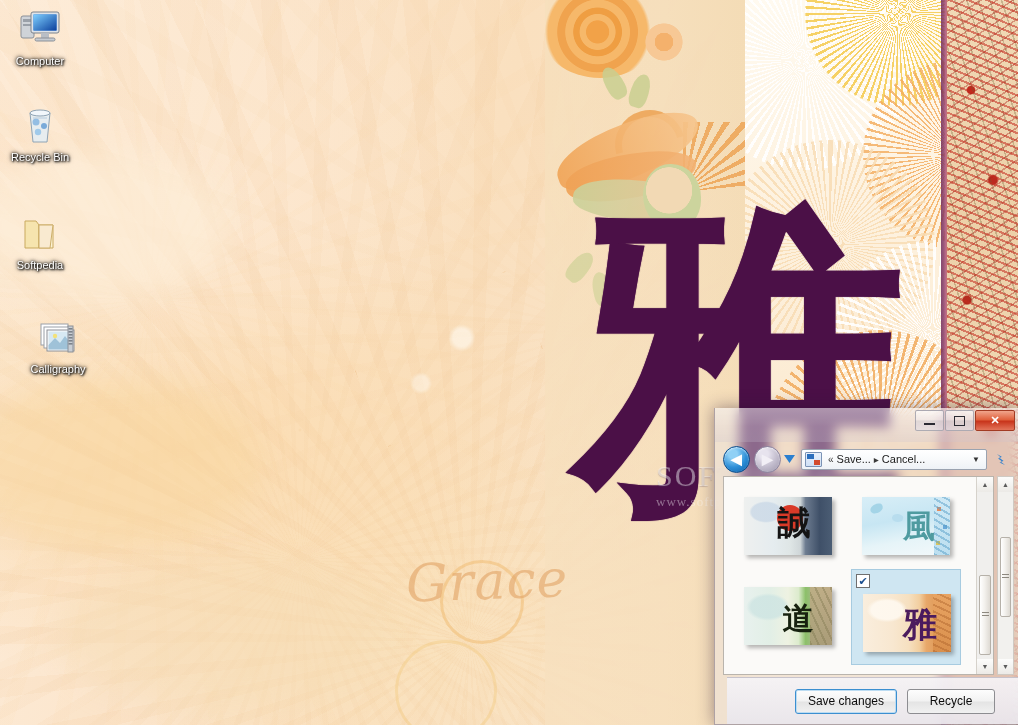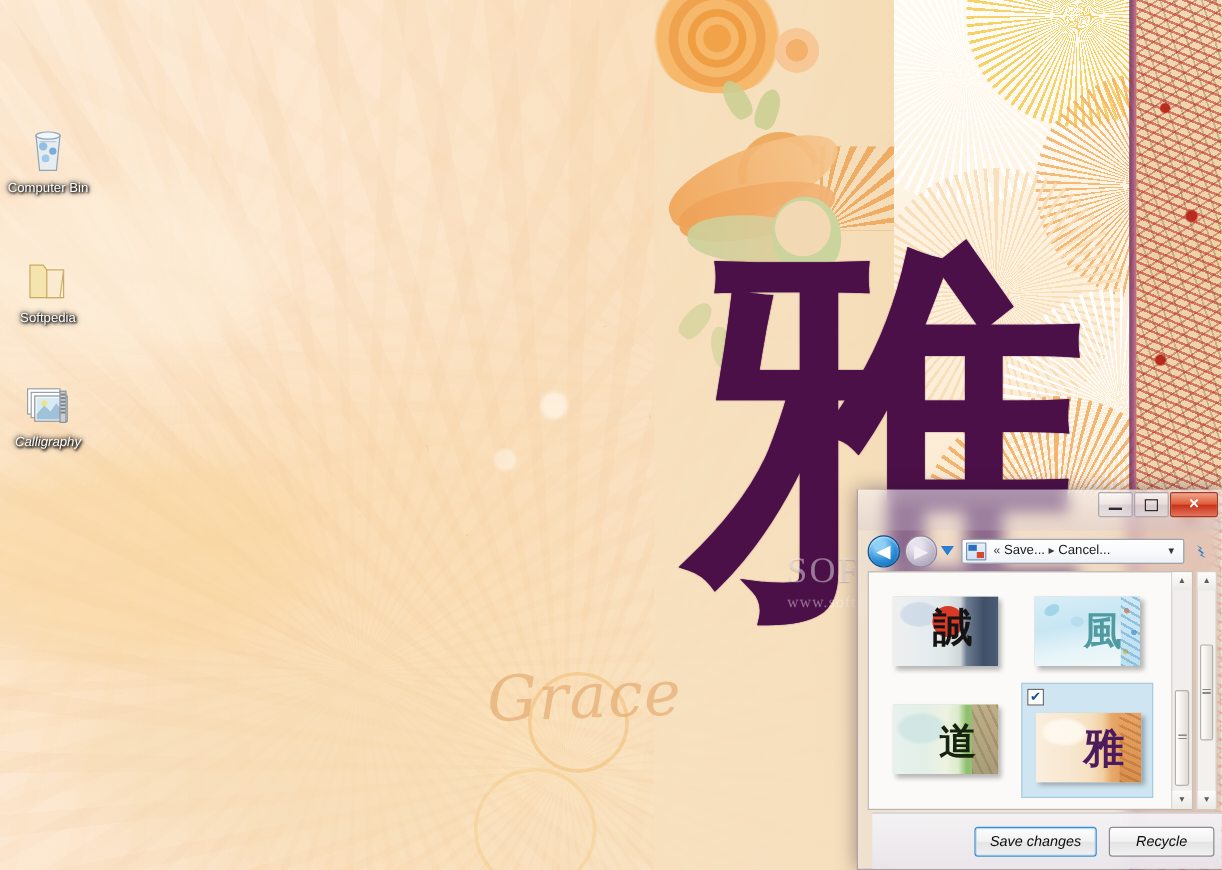--- a/index.html
+++ b/index.html
@@ -366,21 +366,21 @@
     position:absolute;right:4px;top:68px;bottom:49px;width:17px;
     background:#f2f1ee;border:1px solid #cfcac3;box-sizing:border-box;
   }
 
   
   .win-footer{
     position:absolute;left:12px;right:0;bottom:0;height:47px;
     background:linear-gradient(180deg,rgba(244,242,246,.92),rgba(232,229,236,.92));
     border-top:1px solid rgba(190,186,196,.8);
     display:flex;align-items:center;justify-content:flex-end;
-    padding-right:6px;gap:10px;box-sizing:border-box;font-style:italic;
+    padding-right:23px;gap:10px;box-sizing:border-box;
   }
   .dlgbtn{
     min-width:88px;height:25px;padding:0 12px;
     border:1px solid #8d8d91;border-radius:3px;
     background:linear-gradient(180deg,#fdfdfd 0%,#f2f2f2 48%,#e4e4e4 52%,#f1f1f1 100%);
     font-size:12px;color:#0b0b0b;cursor:pointer;
     display:flex;align-items:center;justify-content:center;
     box-sizing:border-box;
   }
   .dlgbtn.default{
@@ -443,48 +443,69 @@
     <div class="sunburst sb6"></div>
     <div class="sunburst sb7"></div>
   </div>
 
   <div class="wp-brocade-edge"></div>
   <div class="wp-brocade"></div>
 
   <div class="wp-grace">Grace</div>
   <div class="kanji">雅</div>
 
+  <div class="icon" style="left:2px;top:8px;">
+    <span class="glyph">
+      <svg width="46" height="44" viewBox="0 0 46 44">
+        <rect x="4" y="8" width="13" height="22" rx="2" fill="#cfd3d8" stroke="#8b9097"></rect>
+        <rect x="6" y="11" width="9" height="3" fill="#9aa0a8"></rect>
+        <rect x="6" y="16" width="9" height="2" fill="#9aa0a8"></rect>
+        <rect x="14" y="4" width="28" height="21" rx="2" fill="#dfe3e8" stroke="#7d838b"></rect>
+        <rect x="16.5" y="6.5" width="23" height="16" fill="#1d6fd4"></rect>
+        <rect x="16.5" y="6.5" width="23" height="16" fill="url(#gsc)"></rect>
+        <defs>
+            <linearGradient id="gsc" x1="0" y1="0" x2="1" y2="1">
+          <stop offset="0" stop-color="#7fd0ff"></stop>
+              <stop offset="1" stop-color="#0b3f9c"></stop>
+        </linearGradient>
+          </defs>
+        <rect x="24" y="25" width="8" height="5" fill="#b9bec5"></rect>
+        <rect x="18" y="30" width="20" height="3" rx="1.5" fill="#c6cbd1" stroke="#8b9097"></rect>
+      </svg>
+    </span>
+    <span class="cap">Computer</span>
+  </div>
 
   <div class="icon" style="left:2px;top:104px;">
     <span class="glyph">
       <svg width="46" height="44" viewBox="0 0 46 44">
         <path d="M13 9 L33 9 L30 38 L16 38 Z" fill="#e3edf5" fill-opacity=".85" stroke="#8fa4b5"></path>
         <ellipse cx="23" cy="9" rx="10" ry="3" fill="#f2f7fb" stroke="#8fa4b5"></ellipse>
         <circle cx="19" cy="18" r="3.5" fill="#7fb2e0" opacity=".8"></circle>
         <circle cx="27" cy="22" r="3" fill="#5f9ad3" opacity=".8"></circle>
         <circle cx="21" cy="28" r="3.2" fill="#8fc0e8" opacity=".8"></circle>
         <path d="M16 14 L30 14" stroke="#b7ccde" stroke-width="1"></path>
       </svg>
     </span>
-    <span class="cap">Computer Bin</span>
+    <span class="cap">Recycle Bin</span>
   </div>
 
   <div class="icon" style="left:2px;top:212px;">
     <span class="glyph">
       <svg width="46" height="44" viewBox="0 0 46 44">
         <path d="M8 9 L19 9 L22 13 L22 36 L8 36 Z" fill="#f7e6b4" stroke="#c9a martin"></path>
         <path d="M8 9 L19 9 L22 13 L22 36 L8 36 Z" fill="#f6e4ae" stroke="#c9a95f"></path>
         <path d="M22 13 L36 13 L36 36 L22 36 Z" fill="#fdf3d4" stroke="#c9a95f"></path>
         <path d="M22 13 L36 13 L33 36 L22 36 Z" fill="#f9ead0" stroke="#cdae6a"></path>
       </svg>
     </span>
     <span class="cap">Softpedia</span>
   </div>
 
-  <div class="icon" style="left:2px;top:316px;font-style:italic;">
+  <div class="icon" style="left:20px;top:316px;">
     <span class="glyph">
       <svg width="46" height="44" viewBox="0 0 46 44">
         <rect x="6" y="8" width="27" height="21" fill="#ffffff" stroke="#9aa0a8"></rect>
         <rect x="9" y="11" width="27" height="21" fill="#ffffff" stroke="#9aa0a8"></rect>
         <rect x="12" y="14" width="27" height="21" fill="#fdfdfd" stroke="#8b9097"></rect>
         <rect x="13.5" y="15.5" width="24" height="18" fill="#d7e9f3"></rect>
         <path d="M13.5 29 L20 22 L25 27 L30 20 L37.5 30 L37.5 33.5 L13.5 33.5 Z" fill="#9fc2d8"></path>
         <circle cx="20" cy="20" r="2.2" fill="#f3e27a"></circle>
         <rect x="33" y="10" width="5" height="26" fill="#c9ced4" stroke="#8b9097"></rect>
         <g fill="#7d838b">

